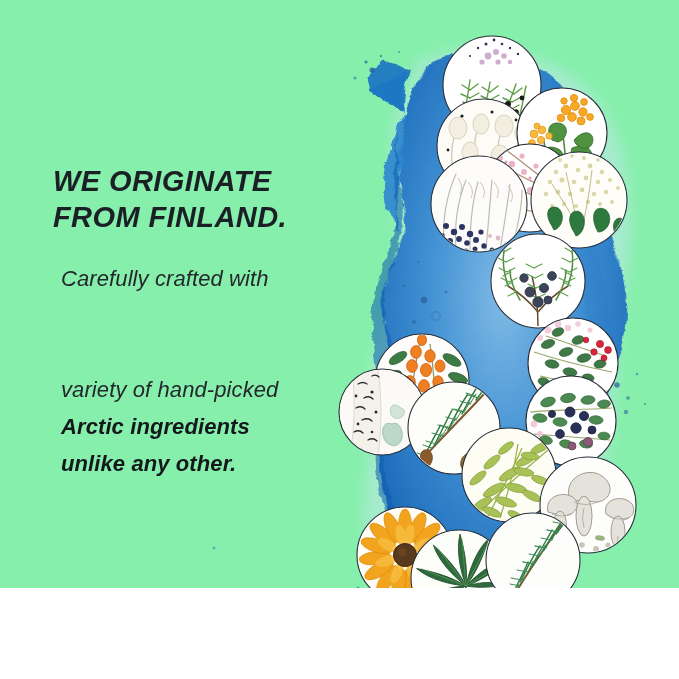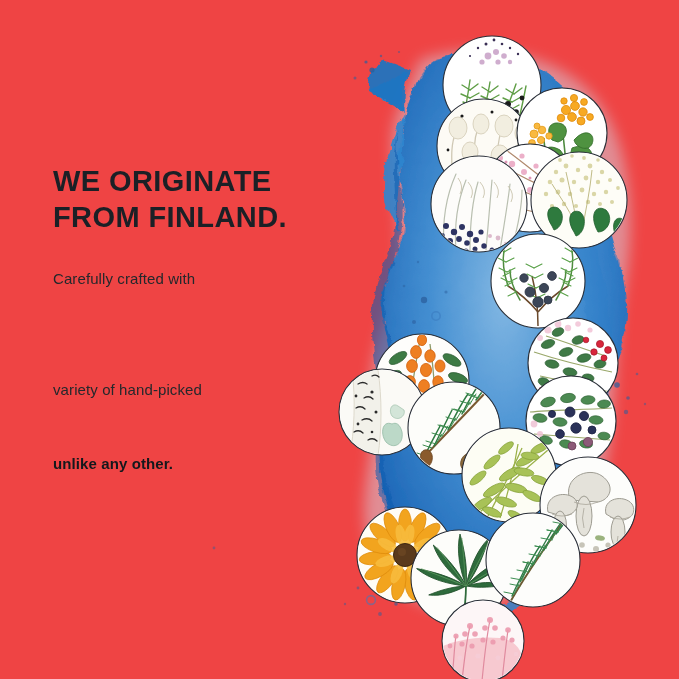--- a/index.html
+++ b/index.html
@@ -1,36 +1,36 @@
 <!DOCTYPE html>
 <html><head>
 <meta charset="utf-8">
 <title>We Originate From Finland</title>
 <style>
   html,body{margin:0;padding:0;background:#ffffff;}
   body{width:679px;height:679px;overflow:hidden;font-family:"Liberation Sans",sans-serif;}
-  #stage{position:relative;width:679px;height:679px;background:#ef4444;overflow:hidden;}
+  #stage{position:relative;width:679px;height:588px;background:#86efac;overflow:hidden;font-style:italic;}
 
   
   #text-block{position:absolute;left:53px;top:163px;width:300px;}
   .headline{
     font-family:"Liberation Sans",sans-serif;
     font-weight:bold;
     font-size:29px;
     line-height:36px;
     letter-spacing:0.4px;
     color:#1b2026;
     margin:0;
     white-space:pre-line;
   }
   .body-copy{
-    margin:0;
+    margin:8px;
     margin-top:25px;
     font-family:"Liberation Sans",sans-serif;
-    font-size:15px;
+    font-size:22px;
     line-height:37px;
     color:#24282c;
     letter-spacing:0.1px;
   }
   .body-copy .strong{font-weight:bold;color:#14181c;}
 
   
   #map-art{position:absolute;left:0;top:0;width:679px;height:679px;}
   svg.art{position:absolute;left:0;top:0;width:679px;height:679px;}
   .medallion-ring{fill:#ffffff;stroke:#2a2f38;stroke-width:1.1;}
@@ -903,18 +903,18 @@
   </div>
 
   <div id="text-block">
     <h1 class="headline">WE ORIGINATE
 FROM FINLAND.</h1>
     <p class="body-copy">
       <span>Carefully crafted with</span><br>
       <br>
       <br>
       <span>variety of hand-picked</span><br>
-      <br>
+      <span class="strong">Arctic ingredients</span><br>
       <span class="strong">unlike any other.</span>
     </p>
   </div>
 
 </div>
 
 </body></html>

